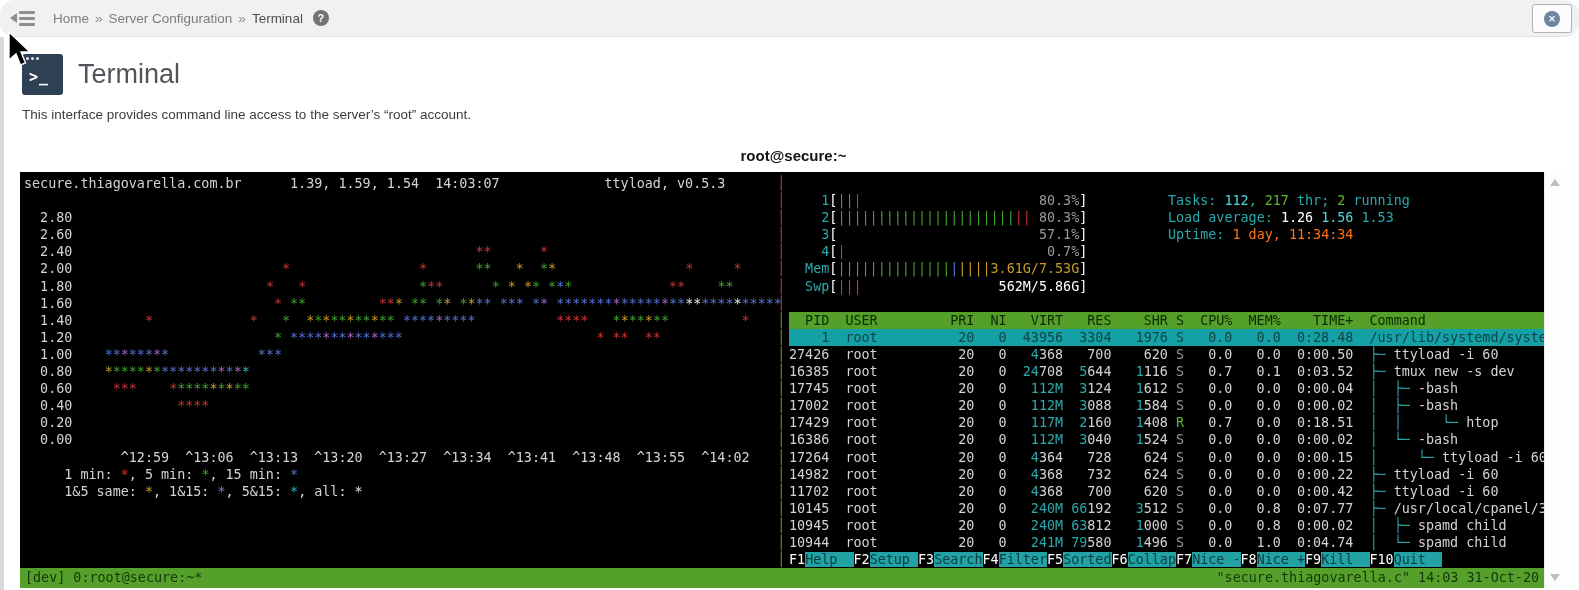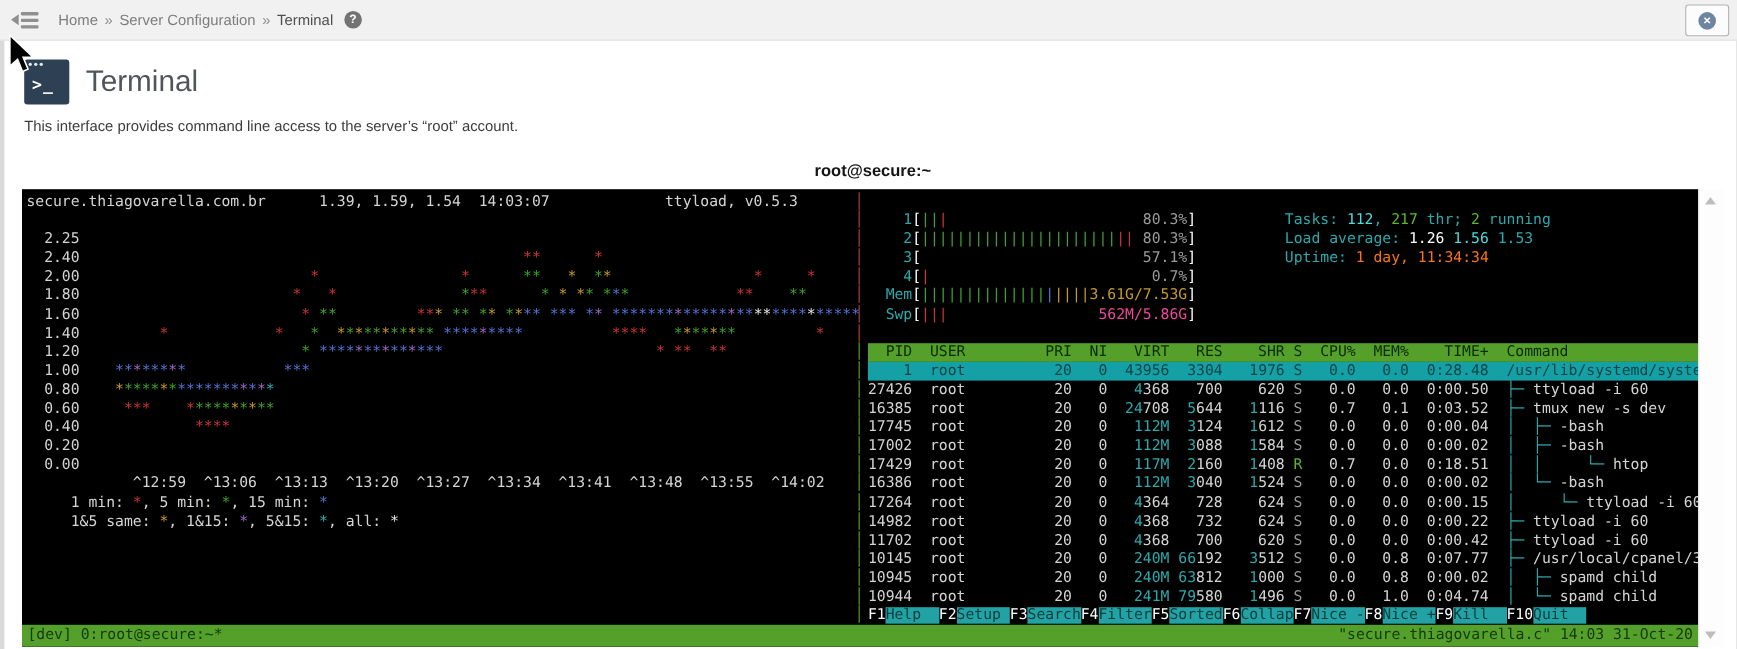--- a/index.html
+++ b/index.html
@@ -1,21 +1,21 @@
 <!DOCTYPE html>
 <html><head>
 <meta charset="utf-8">
 <style>
   html,body{margin:0;padding:0}
   body{width:1579px;height:590px;background:#fff;overflow:hidden;position:relative;
        font-family:"Liberation Sans",sans-serif;}
 
   
   .topbar{position:absolute;left:0;top:0;right:0;height:36px;background:#f1f1f1;
-          border-bottom:1px solid #e1e1e1;display:flex;align-items:center;}
+          border-bottom:1px solid #e1e1e1;display:flex;align-items:center;border-radius:15px;}
   .menu-toggle{display:flex;align-items:center;margin:0 10px 0 10px;cursor:pointer;gap:2px}
   .menu-arrow{width:0;height:0;border:5px solid transparent;border-right:7px solid #8f8f8f;border-left:none}
   .menu-bars{display:flex;flex-direction:column;gap:3px}
   .menu-bars i{display:block;width:16px;height:3px;background:#8f8f8f;border-radius:1px}
   .breadcrumb{font-size:13.5px;color:#7d7d7d;display:flex;align-items:center;gap:6px;margin-left:8px}
   .crumb-link{color:#7d7d7d;text-decoration:none;cursor:pointer}
   .crumb-sep{color:#8d8d8d}
   .crumb-current{color:#4f4f4f}
   .help-badge{width:16px;height:16px;border-radius:50%;background:#737373;color:#fff;
               font-size:11px;font-weight:bold;display:inline-flex;align-items:center;
@@ -106,21 +106,22 @@
 </div>
 <div class="page-desc">This interface provides command line access to the server’s “root” account.</div>
 
 <div class="term-caption">root@secure:~</div>
 
 <div class="terminal-wrap">
   <div class="terminal">
     <div class="pane-left" id="pane-left">
         <pre><span style="color: rgb(212, 212, 212);">secure.thiagovarella.com.br      1.39, 1.59, 1.54  14:03:07             ttyload, v0.5.3</span></pre>
         <pre><span> </span></pre>
-        <pre><span style="color: rgb(212, 212, 212);">  2.25   </span></pre>
+        <pre><span style="color: rgb(212, 212, 212);">  2.80   </span></pre>
+        <pre><span style="color: rgb(212, 212, 212);">  2.60   </span></pre>
         <pre><span style="color: rgb(212, 212, 212);">  2.40   </span><span>                                               </span><span style="color: rgb(204, 51, 51);">**</span><span>      </span><span style="color: rgb(204, 51, 51);">*</span></pre>
         <pre><span style="color: rgb(212, 212, 212);">  2.00   </span><span>                       </span><span style="color: rgb(204, 51, 51);">*</span><span>                </span><span style="color: rgb(204, 51, 51);">*</span><span>      </span><span style="color: rgb(63, 163, 46);">**</span><span>   </span><span style="color: rgb(199, 155, 42);">*</span><span>  </span><span style="color: rgb(63, 163, 46);">*</span><span style="color: rgb(199, 155, 42);">*</span><span>                </span><span style="color: rgb(204, 51, 51);">*</span><span>     </span><span style="color: rgb(204, 51, 51);">*</span></pre>
         <pre><span style="color: rgb(212, 212, 212);">  1.80   </span><span>                     </span><span style="color: rgb(204, 51, 51);">*</span><span>   </span><span style="color: rgb(204, 51, 51);">*</span><span>              </span><span style="color: rgb(63, 163, 46);">*</span><span style="color: rgb(204, 51, 51);">**</span><span>      </span><span style="color: rgb(63, 163, 46);">*</span><span> </span><span style="color: rgb(199, 155, 42);">*</span><span> </span><span style="color: rgb(199, 155, 42);">*</span><span style="color: rgb(63, 163, 46);">*</span><span> </span><span style="color: rgb(63, 163, 46);">*</span><span style="color: rgb(82, 115, 214);">*</span><span style="color: rgb(63, 163, 46);">*</span><span>            </span><span style="color: rgb(204, 51, 51);">**</span><span>    </span><span style="color: rgb(63, 163, 46);">**</span></pre>
         <pre><span style="color: rgb(212, 212, 212);">  1.60   </span><span>                      </span><span style="color: rgb(204, 51, 51);">*</span><span> </span><span style="color: rgb(63, 163, 46);">**</span><span>         </span><span style="color: rgb(204, 51, 51);">**</span><span style="color: rgb(199, 155, 42);">*</span><span> </span><span style="color: rgb(63, 163, 46);">**</span><span> </span><span style="color: rgb(63, 163, 46);">*</span><span style="color: rgb(199, 155, 42);">*</span><span> </span><span style="color: rgb(63, 163, 46);">*</span><span style="color: rgb(199, 155, 42);">*</span><span style="color: rgb(82, 115, 214);">**</span><span> </span><span style="color: rgb(82, 115, 214);">***</span><span> </span><span style="color: rgb(82, 115, 214);">*</span><span style="color: rgb(157, 107, 194);">*</span><span> </span><span style="color: rgb(82, 115, 214);">*******</span><span style="color: rgb(157, 107, 194);">*</span><span style="color: rgb(82, 115, 214);">*****</span><span style="color: rgb(157, 107, 194);">*</span><span style="color: rgb(82, 115, 214);">**</span><span style="color: rgb(232, 232, 232);">**</span><span style="color: rgb(82, 115, 214);">****</span><span style="color: rgb(232, 232, 232);">*</span><span style="color: rgb(82, 115, 214);">*****</span></pre>
         <pre><span style="color: rgb(212, 212, 212);">  1.40   </span><span>      </span><span style="color: rgb(204, 51, 51);">*</span><span>            </span><span style="color: rgb(204, 51, 51);">*</span><span>   </span><span style="color: rgb(63, 163, 46);">*</span><span>  </span><span style="color: rgb(199, 155, 42);">*</span><span style="color: rgb(63, 163, 46);">*</span><span style="color: rgb(199, 155, 42);">*</span><span style="color: rgb(63, 163, 46);">**</span><span style="color: rgb(199, 155, 42);">*</span><span style="color: rgb(63, 163, 46);">**</span><span style="color: rgb(199, 155, 42);">*</span><span style="color: rgb(63, 163, 46);">**</span><span> </span><span style="color: rgb(82, 115, 214);">****</span><span style="color: rgb(157, 107, 194);">*</span><span style="color: rgb(82, 115, 214);">****</span><span>          </span><span style="color: rgb(204, 51, 51);">****</span><span>   </span><span style="color: rgb(63, 163, 46);">*</span><span style="color: rgb(199, 155, 42);">*</span><span style="color: rgb(63, 163, 46);">**</span><span style="color: rgb(199, 155, 42);">*</span><span style="color: rgb(63, 163, 46);">**</span><span>         </span><span style="color: rgb(204, 51, 51);">*</span></pre>
         <pre><span style="color: rgb(212, 212, 212);">  1.20   </span><span>                      </span><span style="color: rgb(63, 163, 46);">*</span><span> </span><span style="color: rgb(82, 115, 214);">****</span><span style="color: rgb(157, 107, 194);">*</span><span style="color: rgb(82, 115, 214);">**</span><span style="color: rgb(157, 107, 194);">*</span><span style="color: rgb(82, 115, 214);">**</span><span style="color: rgb(157, 107, 194);">*</span><span style="color: rgb(82, 115, 214);">***</span><span>                        </span><span style="color: rgb(204, 51, 51);">*</span><span> </span><span style="color: rgb(204, 51, 51);">**</span><span>  </span><span style="color: rgb(204, 51, 51);">**</span></pre>
         <pre><span style="color: rgb(212, 212, 212);">  1.00   </span><span> </span><span style="color: rgb(82, 115, 214);">**</span><span style="color: rgb(157, 107, 194);">*</span><span style="color: rgb(82, 115, 214);">***</span><span style="color: rgb(157, 107, 194);">*</span><span style="color: rgb(82, 115, 214);">*</span><span>           </span><span style="color: rgb(82, 115, 214);">***</span></pre>
         <pre><span style="color: rgb(212, 212, 212);">  0.80   </span><span> </span><span style="color: rgb(199, 155, 42);">*</span><span style="color: rgb(63, 163, 46);">****</span><span style="color: rgb(199, 155, 42);">*</span><span style="color: rgb(63, 163, 46);">*</span><span style="color: rgb(82, 115, 214);">*******</span><span style="color: rgb(157, 107, 194);">*</span><span style="color: rgb(82, 115, 214);">*</span><span style="color: rgb(157, 107, 194);">*</span><span style="color: rgb(47, 176, 180);">*</span></pre>
         <pre><span style="color: rgb(212, 212, 212);">  0.60   </span><span>  </span><span style="color: rgb(204, 51, 51);">***</span><span>    </span><span style="color: rgb(204, 51, 51);">*</span><span style="color: rgb(63, 163, 46);">****</span><span style="color: rgb(199, 155, 42);">*</span><span style="color: rgb(63, 163, 46);">*</span><span style="color: rgb(199, 155, 42);">*</span><span style="color: rgb(63, 163, 46);">**</span></pre>
         <pre><span style="color: rgb(212, 212, 212);">  0.40   </span><span>          </span><span style="color: rgb(204, 51, 51);">****</span></pre>
@@ -201,21 +202,21 @@
             <span><span style="color: rgb(63, 163, 46);">||||||||||||||</span><span style="color: rgb(82, 115, 214);">|</span><span style="color: rgb(199, 155, 42);">||||</span></span>
             <span class="val" style="color: rgb(199, 155, 42);">3.61G/7.53G</span>
           </span>
           <span style="color: rgb(255, 255, 255);">]</span>
         </div>
         <div class="meter">
           <span class="lab">  Swp</span>
           <span style="color: rgb(255, 255, 255);">[</span>
           <span class="area">
             <span><span style="color: rgb(204, 51, 51);">|||</span></span>
-            <span class="val" style="color: #ec4899;">562M/5.86G</span>
+            <span class="val" style="color: #ffffff;">562M/5.86G</span>
           </span>
           <span style="color: rgb(255, 255, 255);">]</span>
         </div>
         <pre><span> </span></pre>
         <pre class="thead"><span>  PID  USER         PRI  NI   VIRT   RES    SHR S  CPU%  MEM%    TIME+  Command</span></pre>
         <pre class="sel"><span style="color: rgb(212, 212, 212);">    1</span><span style="color: rgb(212, 212, 212);">  root         </span><span style="color: rgb(212, 212, 212);"> 20</span><span style="color: rgb(212, 212, 212);">   0</span><span style="color: rgb(42, 169, 173);">  43</span><span style="color: rgb(212, 212, 212);">956</span><span style="color: rgb(42, 169, 173);">  3</span><span style="color: rgb(212, 212, 212);">304</span><span style="color: rgb(42, 169, 173);">   1</span><span style="color: rgb(212, 212, 212);">976</span><span> </span><span style="color: rgb(154, 154, 154);">S</span><span style="color: rgb(212, 212, 212);">   0.0</span><span style="color: rgb(212, 212, 212);">   0.0</span><span style="color: rgb(212, 212, 212);">  0:28.48</span><span>  </span><span style="color: rgb(42, 169, 173);"></span><span style="color: rgb(212, 212, 212);">/usr/lib/systemd/syste</span></pre>
         <pre><span style="color: rgb(212, 212, 212);">27426</span><span style="color: rgb(212, 212, 212);">  root         </span><span style="color: rgb(212, 212, 212);"> 20</span><span style="color: rgb(212, 212, 212);">   0</span><span style="color: rgb(42, 169, 173);">   4</span><span style="color: rgb(212, 212, 212);">368</span><span style="color: rgb(212, 212, 212);">   700</span><span style="color: rgb(212, 212, 212);">    620</span><span> </span><span style="color: rgb(154, 154, 154);">S</span><span style="color: rgb(212, 212, 212);">   0.0</span><span style="color: rgb(212, 212, 212);">   0.0</span><span style="color: rgb(212, 212, 212);">  0:00.50</span><span>  </span><span style="color: rgb(42, 169, 173);">├─ </span><span style="color: rgb(212, 212, 212);">ttyload -i 60</span></pre>
         <pre><span style="color: rgb(212, 212, 212);">16385</span><span style="color: rgb(212, 212, 212);">  root         </span><span style="color: rgb(212, 212, 212);"> 20</span><span style="color: rgb(212, 212, 212);">   0</span><span style="color: rgb(42, 169, 173);">  24</span><span style="color: rgb(212, 212, 212);">708</span><span style="color: rgb(42, 169, 173);">  5</span><span style="color: rgb(212, 212, 212);">644</span><span style="color: rgb(42, 169, 173);">   1</span><span style="color: rgb(212, 212, 212);">116</span><span> </span><span style="color: rgb(154, 154, 154);">S</span><span style="color: rgb(212, 212, 212);">   0.7</span><span style="color: rgb(212, 212, 212);">   0.1</span><span style="color: rgb(212, 212, 212);">  0:03.52</span><span>  </span><span style="color: rgb(42, 169, 173);">├─ </span><span style="color: rgb(212, 212, 212);">tmux new -s dev</span></pre>
         <pre><span style="color: rgb(212, 212, 212);">17745</span><span style="color: rgb(212, 212, 212);">  root         </span><span style="color: rgb(212, 212, 212);"> 20</span><span style="color: rgb(212, 212, 212);">   0</span><span style="color: rgb(42, 169, 173);">   112M</span><span style="color: rgb(42, 169, 173);">  3</span><span style="color: rgb(212, 212, 212);">124</span><span style="color: rgb(42, 169, 173);">   1</span><span style="color: rgb(212, 212, 212);">612</span><span> </span><span style="color: rgb(154, 154, 154);">S</span><span style="color: rgb(212, 212, 212);">   0.0</span><span style="color: rgb(212, 212, 212);">   0.0</span><span style="color: rgb(212, 212, 212);">  0:00.04</span><span>  </span><span style="color: rgb(42, 169, 173);">│  ├─ </span><span style="color: rgb(212, 212, 212);">-bash</span></pre>
         <pre><span style="color: rgb(212, 212, 212);">17002</span><span style="color: rgb(212, 212, 212);">  root         </span><span style="color: rgb(212, 212, 212);"> 20</span><span style="color: rgb(212, 212, 212);">   0</span><span style="color: rgb(42, 169, 173);">   112M</span><span style="color: rgb(42, 169, 173);">  3</span><span style="color: rgb(212, 212, 212);">088</span><span style="color: rgb(42, 169, 173);">   1</span><span style="color: rgb(212, 212, 212);">584</span><span> </span><span style="color: rgb(154, 154, 154);">S</span><span style="color: rgb(212, 212, 212);">   0.0</span><span style="color: rgb(212, 212, 212);">   0.0</span><span style="color: rgb(212, 212, 212);">  0:00.02</span><span>  </span><span style="color: rgb(42, 169, 173);">│  ├─ </span><span style="color: rgb(212, 212, 212);">-bash</span></pre>

